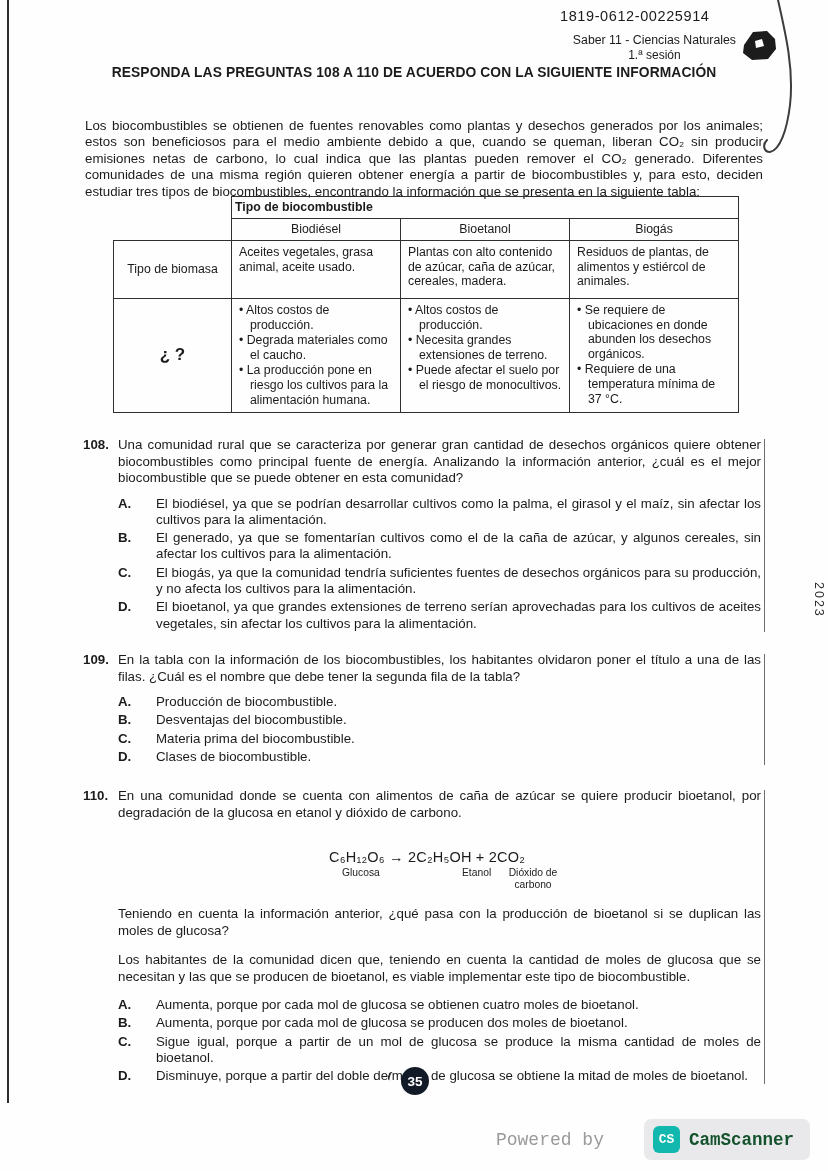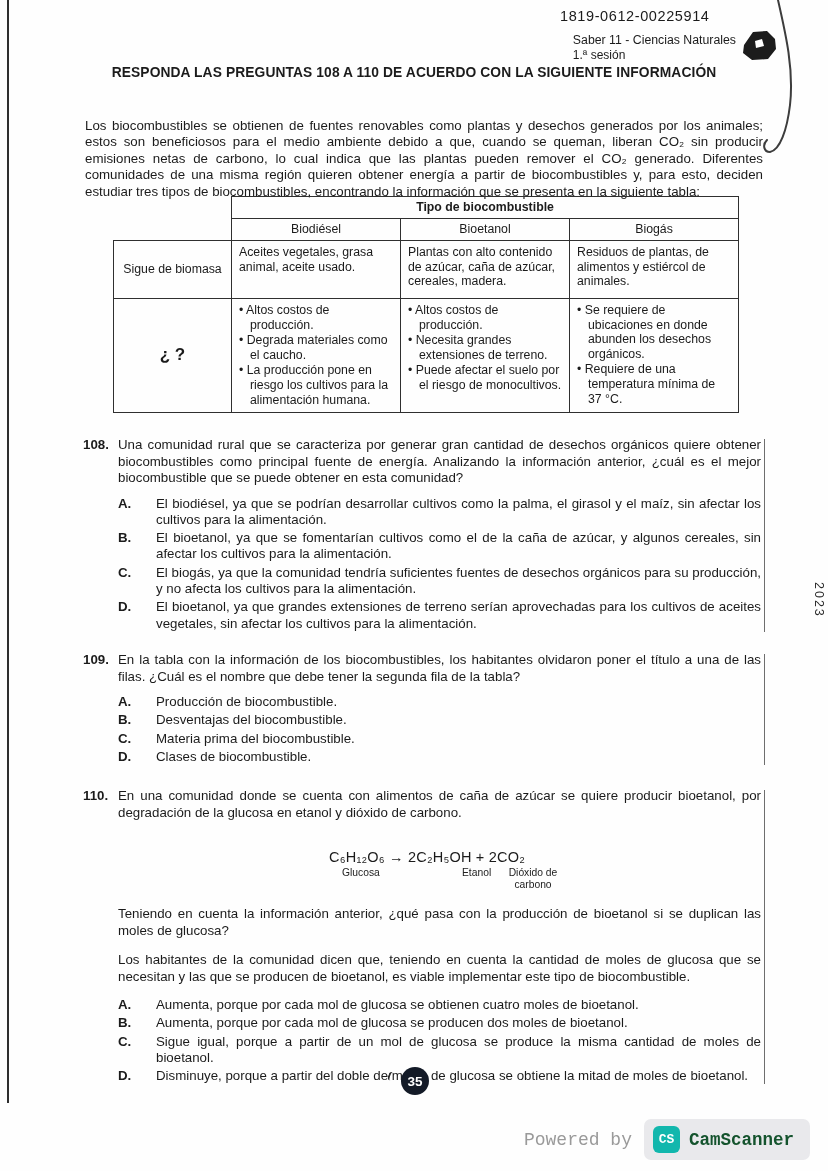--- a/index.html
+++ b/index.html
@@ -14,38 +14,38 @@
   .page { position:absolute; inset:0; background:#fefefe; }
 
   
   .scan-edge-left { position:absolute; left:7px; top:0; width:2px; height:1103px; background:#2e2e2e; }
   .page-curl { position:absolute; top:0; right:28px; width:40px; height:170px; }
   .badge-tick { position:absolute; top:1072px; left:388px; width:7px; height:9px;
     border-left:2px solid #2a2a2a; border-radius:60% 0 0 60%; transform:rotate(18deg); }
 
   
   .doc-code { position:absolute; top:8px; left:560px; font-size:14.5px; letter-spacing:.6px; }
-  .exam-block { position:absolute; top:33px; right:92px; text-align:left; font-size:12.3px; line-height:15px; }
+  .exam-block { position:absolute; top:33px; right:92px; text-align:center; font-size:12.3px; line-height:15px; }
   .session { font-size:12px; }
   .org-logo { position:absolute; top:29px; right:50px; width:38px; height:33px; }
 
   .instr-title { position:absolute; top:65px; left:60px; right:60px; text-align:center;
     font-weight:bold; font-size:13.8px; letter-spacing:.1px; }
 
   .intro { position:absolute; top:96px; left:85px; width:678px;
     font-size:13.3px; line-height:16.4px; text-align:justify;margin-top:22px; }
 
   
   .biotable-wrap { position:absolute; top:196px; left:113px; }
   table.biotable { border-collapse:collapse; table-layout:fixed; width:625px; font-size:12.3px; line-height:14.6px; }
   table.biotable col.c0 { width:118px; }
   table.biotable col.c1, table.biotable col.c2, table.biotable col.c3 { width:169px; }
   .cell { border:1.5px solid #2f2f2f; padding:4px 7px; vertical-align:top; }
   .cell-none { border:none; }
-  .thead { font-weight:bold; text-align:center; height:22px; padding:3px; vertical-align:middle; }
+  .thead { font-weight:bold; text-align:left; height:22px; padding:3px; vertical-align:middle; }
   .colhead { text-align:center; height:22px; padding:3px; vertical-align:middle; }
   .rowlabel { text-align:center; vertical-align:middle; }
   .qmark { font-weight:bold; font-size:17px; }
   .r-biomasa { height:58px; }
   .r-desc { height:110px; }
   .bullet { padding-left:11px; text-indent:-11px; margin-bottom:1px; }
   .bullet::before { content:"• "; }
 
   
   .question { position:absolute; left:83px; width:678px; font-size:13.3px; }
@@ -72,21 +72,21 @@
     background:#131a27; color:#fff; font-weight:bold; font-size:13.5px;
     display:flex; align-items:center; justify-content:center; }
 
   
   .side-year { position:absolute; top:582px; left:812px; writing-mode:vertical-rl;
     font-size:12.5px; letter-spacing:2px; color:#2b2b2b; }
 
   
   .footer { position:absolute; top:1119px; right:18px; display:flex; align-items:center; gap:12px;font-family:Liberation Mono, monospace; }
   .powered { color:#9a9a9a; font-size:18px; }
-  .cs-badge { display:flex; align-items:center; gap:9px; background:#e9e9ec; border-radius:7px; padding:7px 16px 7px 9px; }
+  .cs-badge { display:flex; align-items:center; gap:9px; background:#e9e9ec; border-radius:7px; padding:7px 16px 7px 9px;margin-left:28px; }
   .cs-icon { width:27px; height:27px; border-radius:6px; background:#12b7ad; color:#fff;
     font-weight:bold; font-size:13px; display:flex; align-items:center; justify-content:center; }
   .cs-name { color:#14532d; font-size:17.5px; font-weight:bold; }
 </style>
 </head>
 <body>
 
 <div class="page">
 
   <div class="scan-edge-left"></div>
@@ -123,21 +123,21 @@
         <td class="cell-none"></td>
         <td class="cell thead" colspan="3">Tipo de biocombustible</td>
       </tr>
       <tr>
         <td class="cell-none"></td>
         <td class="cell colhead">Biodiésel</td>
         <td class="cell colhead">Bioetanol</td>
         <td class="cell colhead">Biogás</td>
       </tr>
       <tr class="r-biomasa">
-        <td class="cell rowlabel">Sigue de biomasa</td>
+        <td class="cell rowlabel">Tipo de biomasa</td>
         <td class="cell">Aceites vegetales, grasa animal, aceite usado.</td>
         <td class="cell">Plantas con alto contenido de azúcar, caña de azúcar, cereales, madera.</td>
         <td class="cell">Residuos de plantas, de alimentos y estiércol de animales.</td>
       </tr>
       <tr class="r-desc">
         <td class="cell rowlabel qmark">¿ ?</td>
         <td class="cell">
           <div class="bullet">Altos costos de producción.</div>
           <div class="bullet">Degrada materiales como el caucho.</div>
           <div class="bullet">La producción pone en riesgo los cultivos para la alimentación humana.</div>
@@ -161,21 +161,21 @@
       <span class="q-num">108.</span>
       <span class="q-text">Una comunidad rural que se caracteriza por generar gran cantidad de desechos orgánicos quiere obtener biocombustibles como principal fuente de energía. Analizando la información anterior, ¿cuál es el mejor biocombustible que se puede obtener en esta comunidad?</span>
     </div>
     <div class="options">
       <div class="option">
         <span class="opt-letter">A.</span>
         <span class="opt-text">El biodiésel, ya que se podrían desarrollar cultivos como la palma, el girasol y el maíz, sin afectar los cultivos para la alimentación.</span>
       </div>
       <div class="option">
         <span class="opt-letter">B.</span>
-        <span class="opt-text">El bioetanol, ya que se fomentarían cultivos como el de la caña de azúcar, y algunos cereales, sin afectar los cultivos para la alimentación.</span>
+        <span class="opt-text">El generado, ya que se fomentarían cultivos como el de la caña de azúcar, y algunos cereales, sin afectar los cultivos para la alimentación.</span>
       </div>
       <div class="option">
         <span class="opt-letter">C.</span>
         <span class="opt-text">El biogás, ya que la comunidad tendría suficientes fuentes de desechos orgánicos para su producción, y no afecta los cultivos para la alimentación.</span>
       </div>
       <div class="option">
         <span class="opt-letter">D.</span>
         <span class="opt-text">El bioetanol, ya que grandes extensiones de terreno serían aprovechadas para los cultivos de aceites vegetales, sin afectar los cultivos para la alimentación.</span>
       </div>
     </div>

